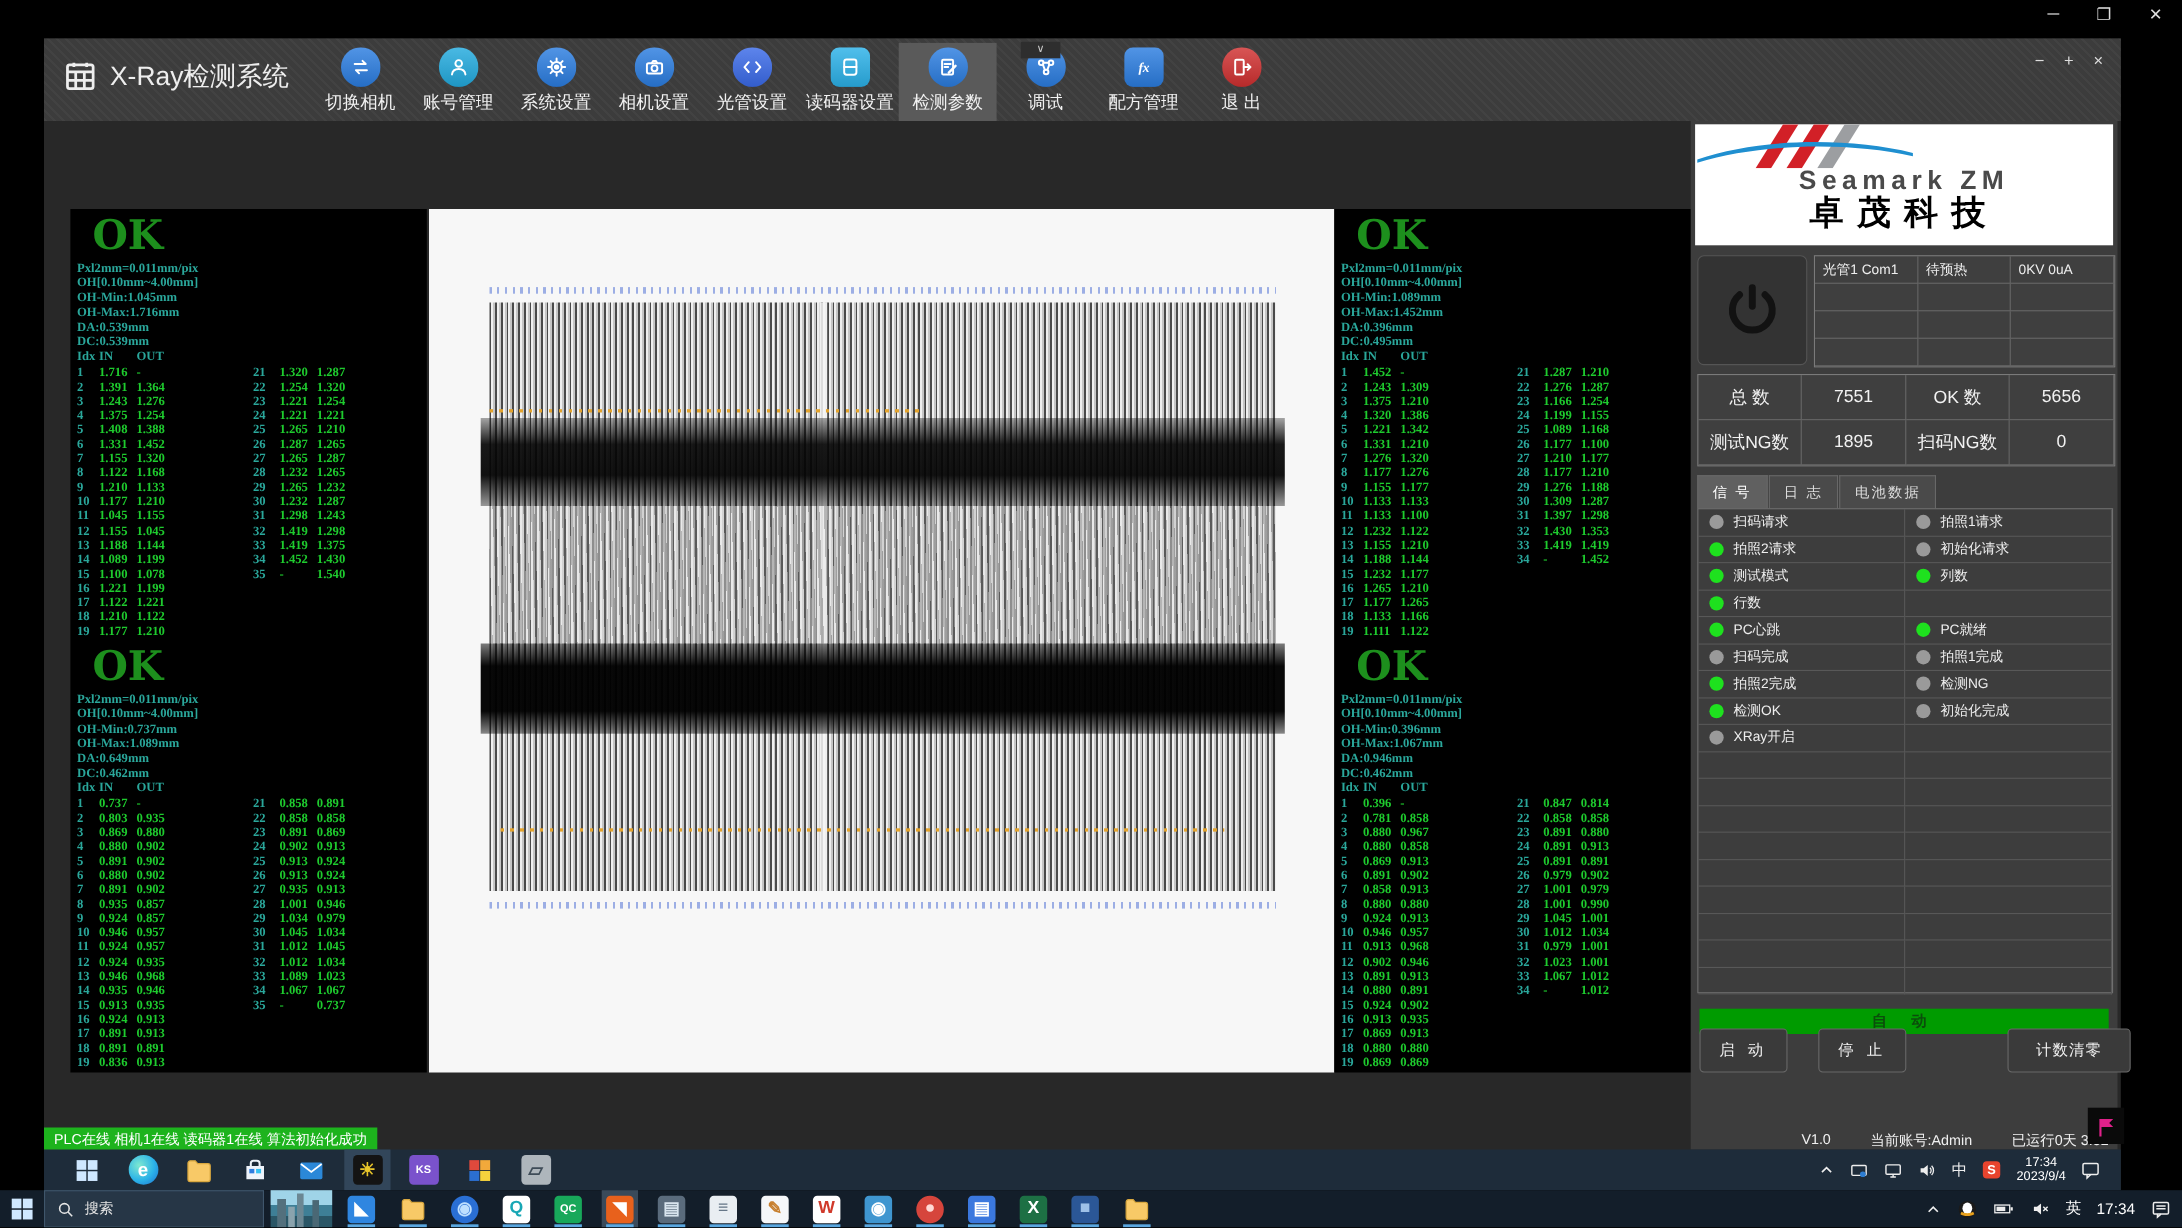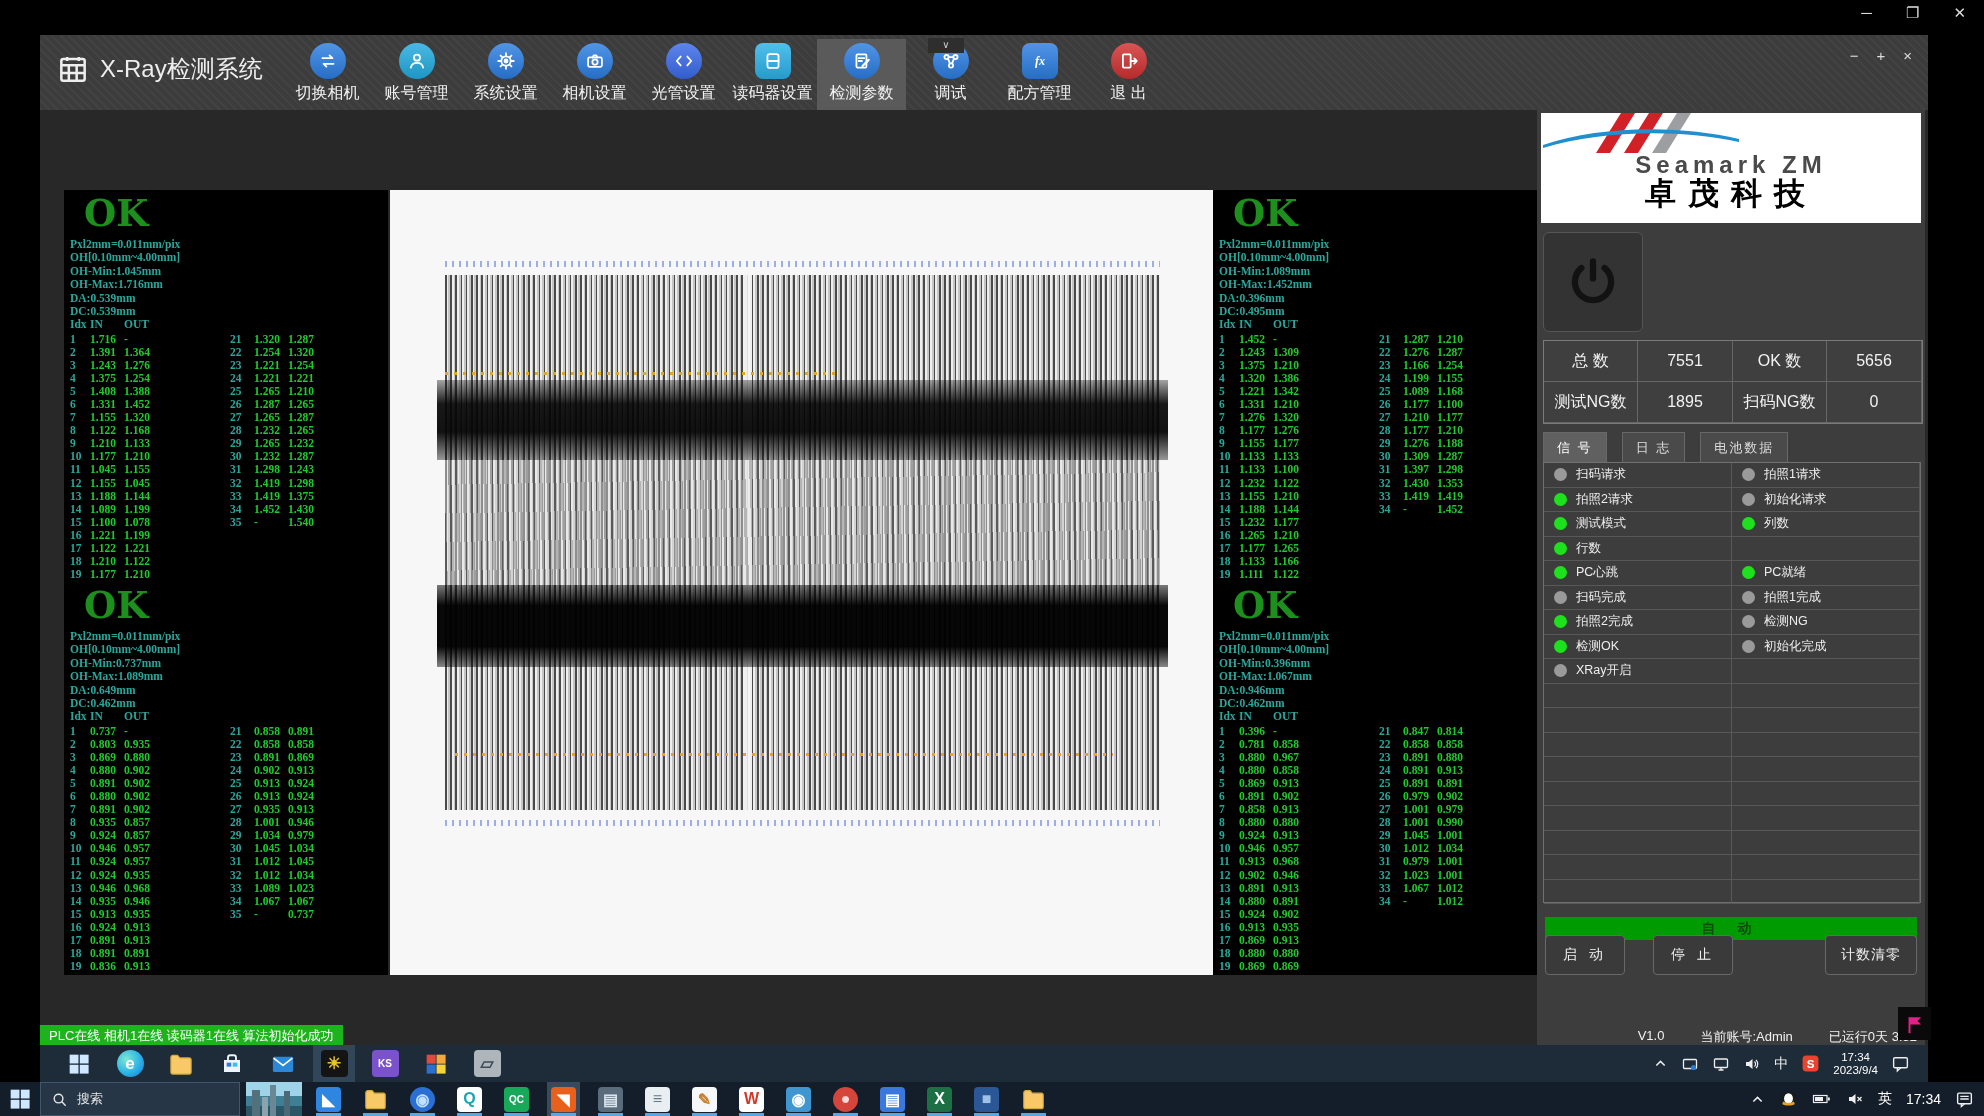--- a/index.html
+++ b/index.html
@@ -62,35 +62,35 @@
   .power-card{position:absolute;left:6px;top:122px;width:98px;height:98px;background:#333;border:1px solid #555;
     border-radius:6px;display:flex;align-items:center;justify-content:center;}
   .tube-table{position:absolute;left:112px;top:122px;width:272px;height:100px;display:grid;
     grid-template-columns:94px 84px 94px;grid-template-rows:repeat(4,1fr);border:1px solid #7a7a7a;background:#3f3f3f;}
   .tube-cell{border-right:1px solid #666;border-bottom:1px solid #666;font-size:12.5px;color:#eee;
     display:flex;align-items:center;padding-left:7px;overflow:hidden;white-space:nowrap;}
   .stats{position:absolute;left:6px;top:230px;width:378px;height:82px;display:grid;
     grid-template-columns:94px 95px 94px 95px;grid-template-rows:1fr 1fr;border:1px solid #7a7a7a;background:#3f3f3f;}
   .stat-cell{border-right:1px solid #666;border-bottom:1px solid #666;display:flex;align-items:center;
     justify-content:center;font-size:16px;color:#f2f2f2;}
-  .tabs{position:absolute;left:6px;top:322px;display:flex;gap:15px;}
+  .tabs{position:absolute;left:6px;top:322px;display:flex;gap:1px;}
   .tab{padding:6px 13px;background:#4a4a4a;border:1px solid #686868;border-bottom:none;font-size:13px;color:#ddd;letter-spacing:2px;}
   .tab.active{background:#606060;color:#fff;}
   .signals{position:absolute;left:6px;top:352px;width:378px;height:441px;border:1px solid #707070;
     display:grid;grid-template-columns:1fr 1fr;grid-auto-rows:24.5px;background:#3d3d3d;box-sizing:border-box;}
   .sig-cell{border-bottom:1px solid #585858;border-right:1px solid #585858;display:flex;align-items:center;
     gap:9px;padding-left:10px;font-size:12.5px;color:#eee;overflow:hidden;}
   .led{width:13px;height:13px;border-radius:50%;flex:none;}
   .led.on{background:#1ee11e;} .led.off{background:#9a9a9a;}
   .autobar{position:absolute;left:8px;top:807px;width:372px;height:23px;background:#009b00;color:#0b4d0b;
     font-weight:700;font-size:14px;display:flex;align-items:center;justify-content:center;letter-spacing:9px;}
   .sbtns{position:absolute;left:8px;top:825px;width:372px;height:42px;}
   .sbtn{position:absolute;height:40px;background:#3a3a3a;border:1px solid #686868;border-radius:4px;color:#f0f0f0;
     font-size:14px;display:flex;align-items:center;justify-content:center;letter-spacing:4px;box-sizing:border-box;}
-  .sbtn:nth-child(1){left:0;width:80px;} .sbtn:nth-child(2){left:108px;width:80px;} .sbtn:nth-child(3){left:280px;width:92px;letter-spacing:1px;}
+  .sbtn:nth-child(1){left:0;width:80px;} .sbtn:nth-child(2){left:108px;width:80px;} .sbtn:nth-child(3){left:280px;width:112px;letter-spacing:1px;}
   .sfooter{position:absolute;right:8px;top:918px;display:flex;gap:36px;font-size:13px;color:#f0f0f0;white-space:nowrap;}
   
   .gstatus{position:absolute;left:0;top:990px;height:21px;background:#1db31d;color:#fff;font-size:13px;
     line-height:21px;padding:0 9px;white-space:nowrap;}
   
   .taskbar1{position:absolute;left:0;top:1010px;width:100%;height:37px;background:#1e2c3a;display:flex;align-items:center;}
   .t1-icons{display:flex;align-items:center;gap:9px;margin-left:18px;}
   .t-item{width:42px;height:37px;display:flex;align-items:center;justify-content:center;flex:none;position:relative;}
   .t-item.active{background:#32465a;}
   .t-glyph{width:27px;height:27px;border-radius:4px;display:flex;align-items:center;justify-content:center;
@@ -1026,20 +1026,34 @@
           </div>
         <div class="logo-en">Seamark ZM</div>
         <div class="logo-cn">卓茂科技</div>
       </div>
       <div class="power-card" id="power-card">
           <svg width="58" height="58" viewBox="0 0 24 24" fill="none" stroke="#121212" stroke-width="2.6" stroke-linecap="round">
             <path d="M12 3.5v7"></path>
             <path d="M7.2 6.2a7.5 7.5 0 1 0 9.6 0"></path>
           </svg>
         </div>
+      <div class="tube-table" id="tube-table">
+          <div class="tube-cell">光管1 Com1</div>
+          <div class="tube-cell">待预热</div>
+          <div class="tube-cell">0KV 0uA</div>
+          <div class="tube-cell"></div>
+          <div class="tube-cell"></div>
+          <div class="tube-cell"></div>
+          <div class="tube-cell"></div>
+          <div class="tube-cell"></div>
+          <div class="tube-cell"></div>
+          <div class="tube-cell"></div>
+          <div class="tube-cell"></div>
+          <div class="tube-cell"></div>
+        </div>
       <div class="stats" id="stats-table">
           <div class="stat-cell">总 数</div>
           <div class="stat-cell">7551</div>
           <div class="stat-cell">OK 数</div>
           <div class="stat-cell">5656</div>
           <div class="stat-cell">测试NG数</div>
           <div class="stat-cell">1895</div>
           <div class="stat-cell">扫码NG数</div>
           <div class="stat-cell">0</div>
         </div>

